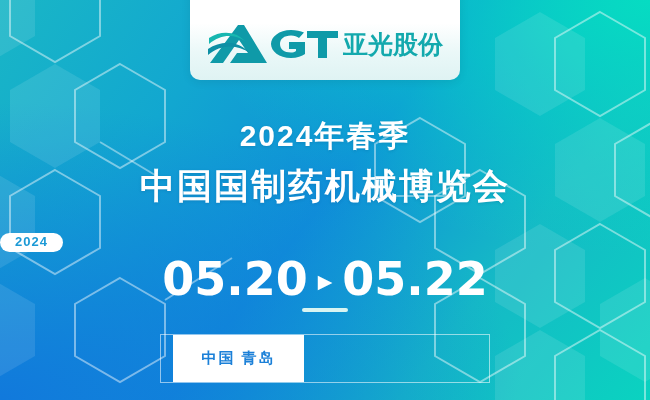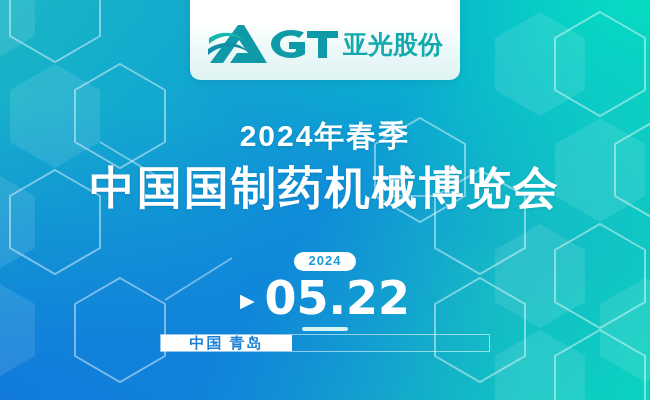--- a/index.html
+++ b/index.html
@@ -80,36 +80,34 @@
   .title-line1 {
     font-size: 30px;
     font-weight: 700;
     color: #ffffff;
     letter-spacing: 2px;
     line-height: 1.18;
     text-shadow: 0 1px 3px rgba(0,60,110,0.18);
   }
   .title-line2 {
     margin-top: 12px;
-    font-size: 45px;
+    font-size: 35px;
     font-weight: 700;
     color: #ffffff;
     letter-spacing: 2px;
     line-height: 1.18;
     text-shadow: 0 1px 3px rgba(0,60,110,0.18);
-    font-family: Liberation Mono, monospace;
   }
 
   
   .date-block {
     position: absolute;
     left: 0;
     right: 0;
-    top: 251px;
-    text-align: center;
+    top: 232px;
   }
   .year-pill {
     display: inline-block;
     background: #ffffff;
     color: #1c9ad6;
     font-size: 13px;
     font-weight: 700;
     letter-spacing: 1px;
     padding: 2px 15px 3px;
     border-radius: 11px;
@@ -143,24 +141,25 @@
     border-radius: 2px;
     background: #d9f4f2;
   }
 
   
   .bottom-bar {
     position: absolute;
     left: 160px;
     top: 334px;
     width: 330px;
-    height: 18px;
+    height: 49px;
     display: flex;
     border: 1px solid rgba(255,255,255,0.55);
     box-sizing: border-box;
+    padding-left: 12px;
   }
   .bar-left {
     flex: 0 0 131px;
     background: #ffffff;
     color: #1b80d8;
     display: flex;
     align-items: center;
     justify-content: center;
     font-size: 15px;
     font-weight: 700;
@@ -245,20 +244,21 @@
   </div>
 
   <div class="title-block">
     <div class="title-line1">2024年春季</div>
     <div class="title-line2">中国国制药机械博览会</div>
   </div>
 
   <div class="date-block">
     <div class="year-pill">2024</div>
     <div class="date-row">
+      <span class="date-num">05.20</span>
       <span class="date-arrow">▶</span>
       <span class="date-num">05.22</span>
     </div>
     <div class="date-rule"></div>
   </div>
 
   <div class="bottom-bar">
     <div class="bar-left">中国 青岛</div>
   </div>
 

